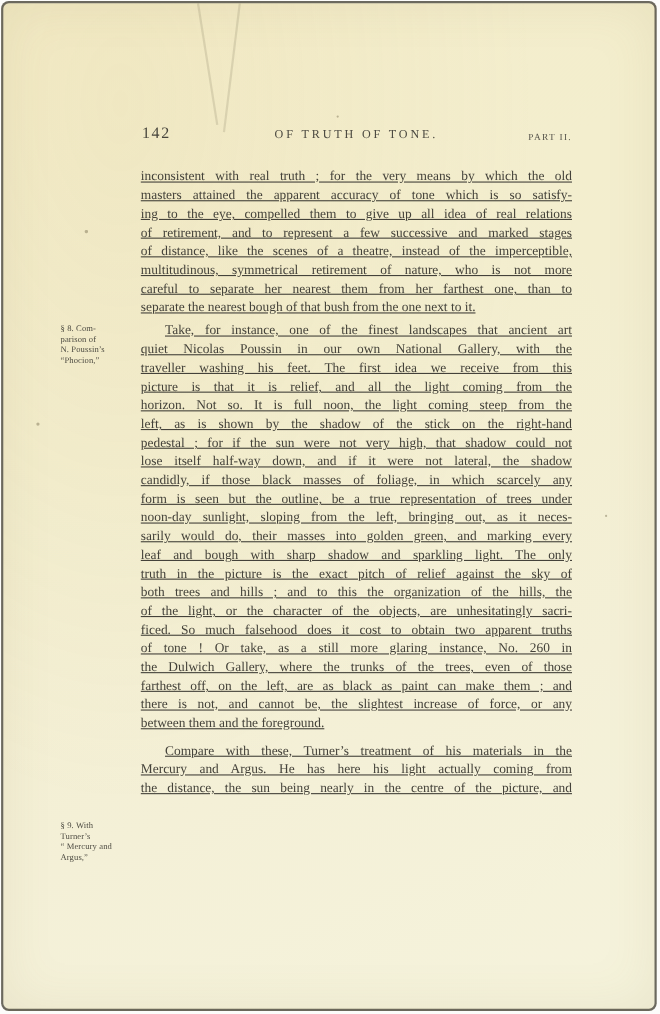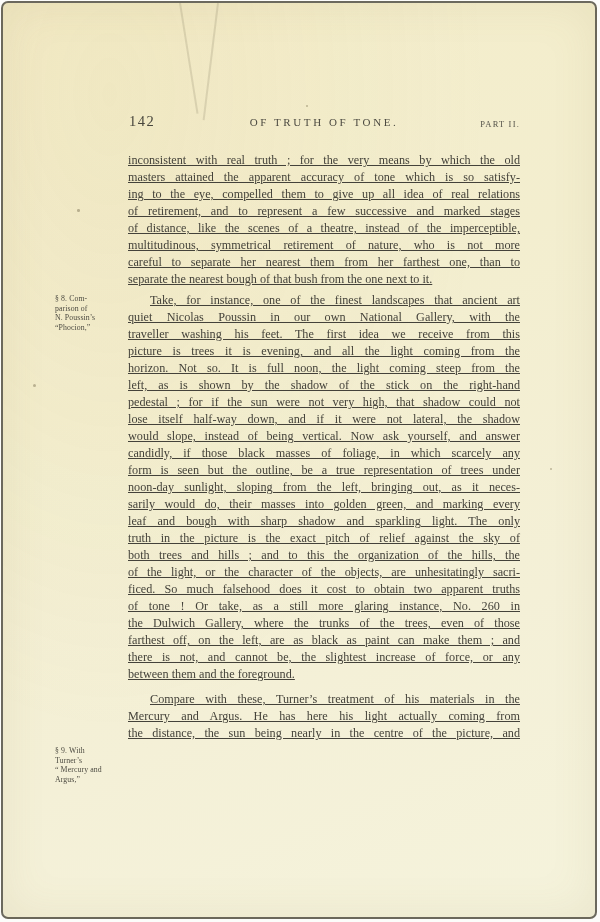--- a/index.html
+++ b/index.html
@@ -106,26 +106,25 @@
         <div class="line">of retirement, and to represent a few successive and marked stages</div>
         <div class="line">of distance, like the scenes of a theatre, instead of the imperceptible,</div>
         <div class="line">multitudinous, symmetrical retirement of nature, who is not more</div>
         <div class="line">careful to separate her nearest them from her farthest one, than to</div>
         <div class="line last">separate the nearest bough of that bush from the one next to it.</div>
       </div>
       <div class="para p2">
         <div class="line indent">Take, for instance, one of the finest landscapes that ancient art</div>
         <div class="line">quiet Nicolas Poussin in our own National Gallery, with the</div>
         <div class="line">traveller washing his feet.  The first idea we receive from this</div>
-        <div class="line">picture is trees it is evening, and all the light coming from the</div>
+        <div class="line">picture is that it is relief, and all the light coming from the</div>
         <div class="line">horizon.  Not so.  It is full noon, the light coming steep from the</div>
         <div class="line">left, as is shown by the shadow of the stick on the right-hand</div>
         <div class="line">pedestal ; for if the sun were not very high, that shadow could not</div>
         <div class="line">lose itself half-way down, and if it were not lateral, the shadow</div>
-        <div class="line">would slope, instead of being vertical.  Now ask yourself, and answer</div>
         <div class="line">candidly, if those black masses of foliage, in which scarcely any</div>
         <div class="line">form is seen but the outline, be a true representation of trees under</div>
         <div class="line">noon-day sunlight, sloping from the left, bringing out, as it neces-</div>
         <div class="line">sarily would do, their masses into golden green, and marking every</div>
         <div class="line">leaf and bough with sharp shadow and sparkling light.  The only</div>
         <div class="line">truth in the picture is the exact pitch of relief against the sky of</div>
         <div class="line">both trees and hills ; and to this the organization of the hills, the</div>
         <div class="line">of the light, or the character of the objects, are unhesitatingly sacri-</div>
         <div class="line">ficed.  So much falsehood does it cost to obtain two apparent truths</div>
         <div class="line">of tone !  Or take, as a still more glaring instance, No. 260 in</div>

